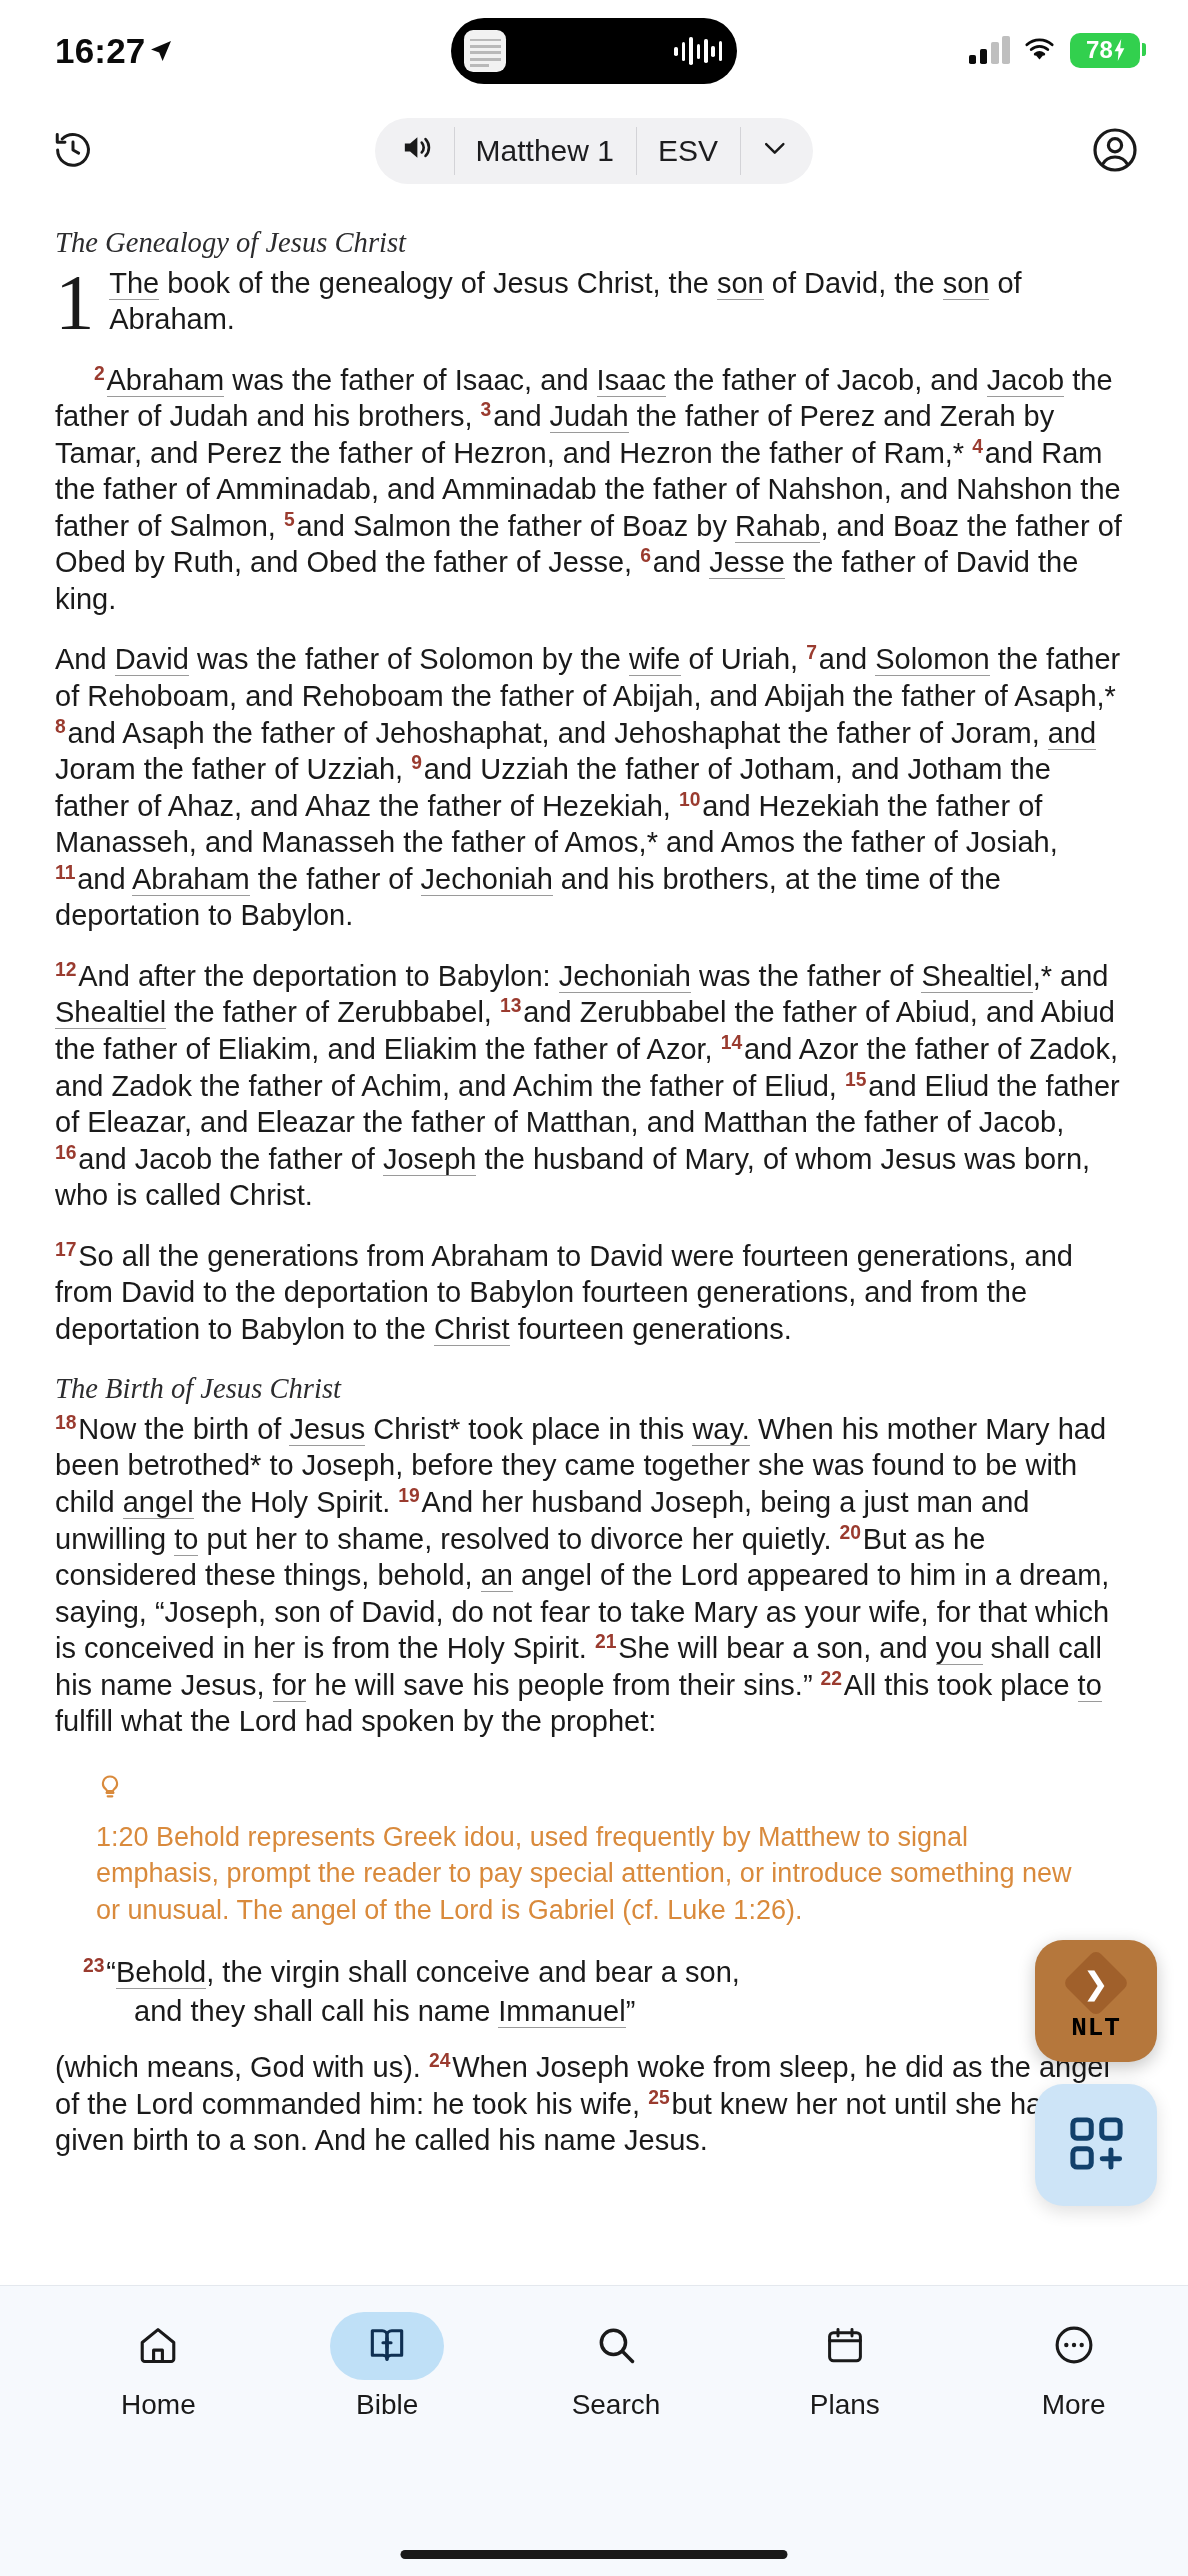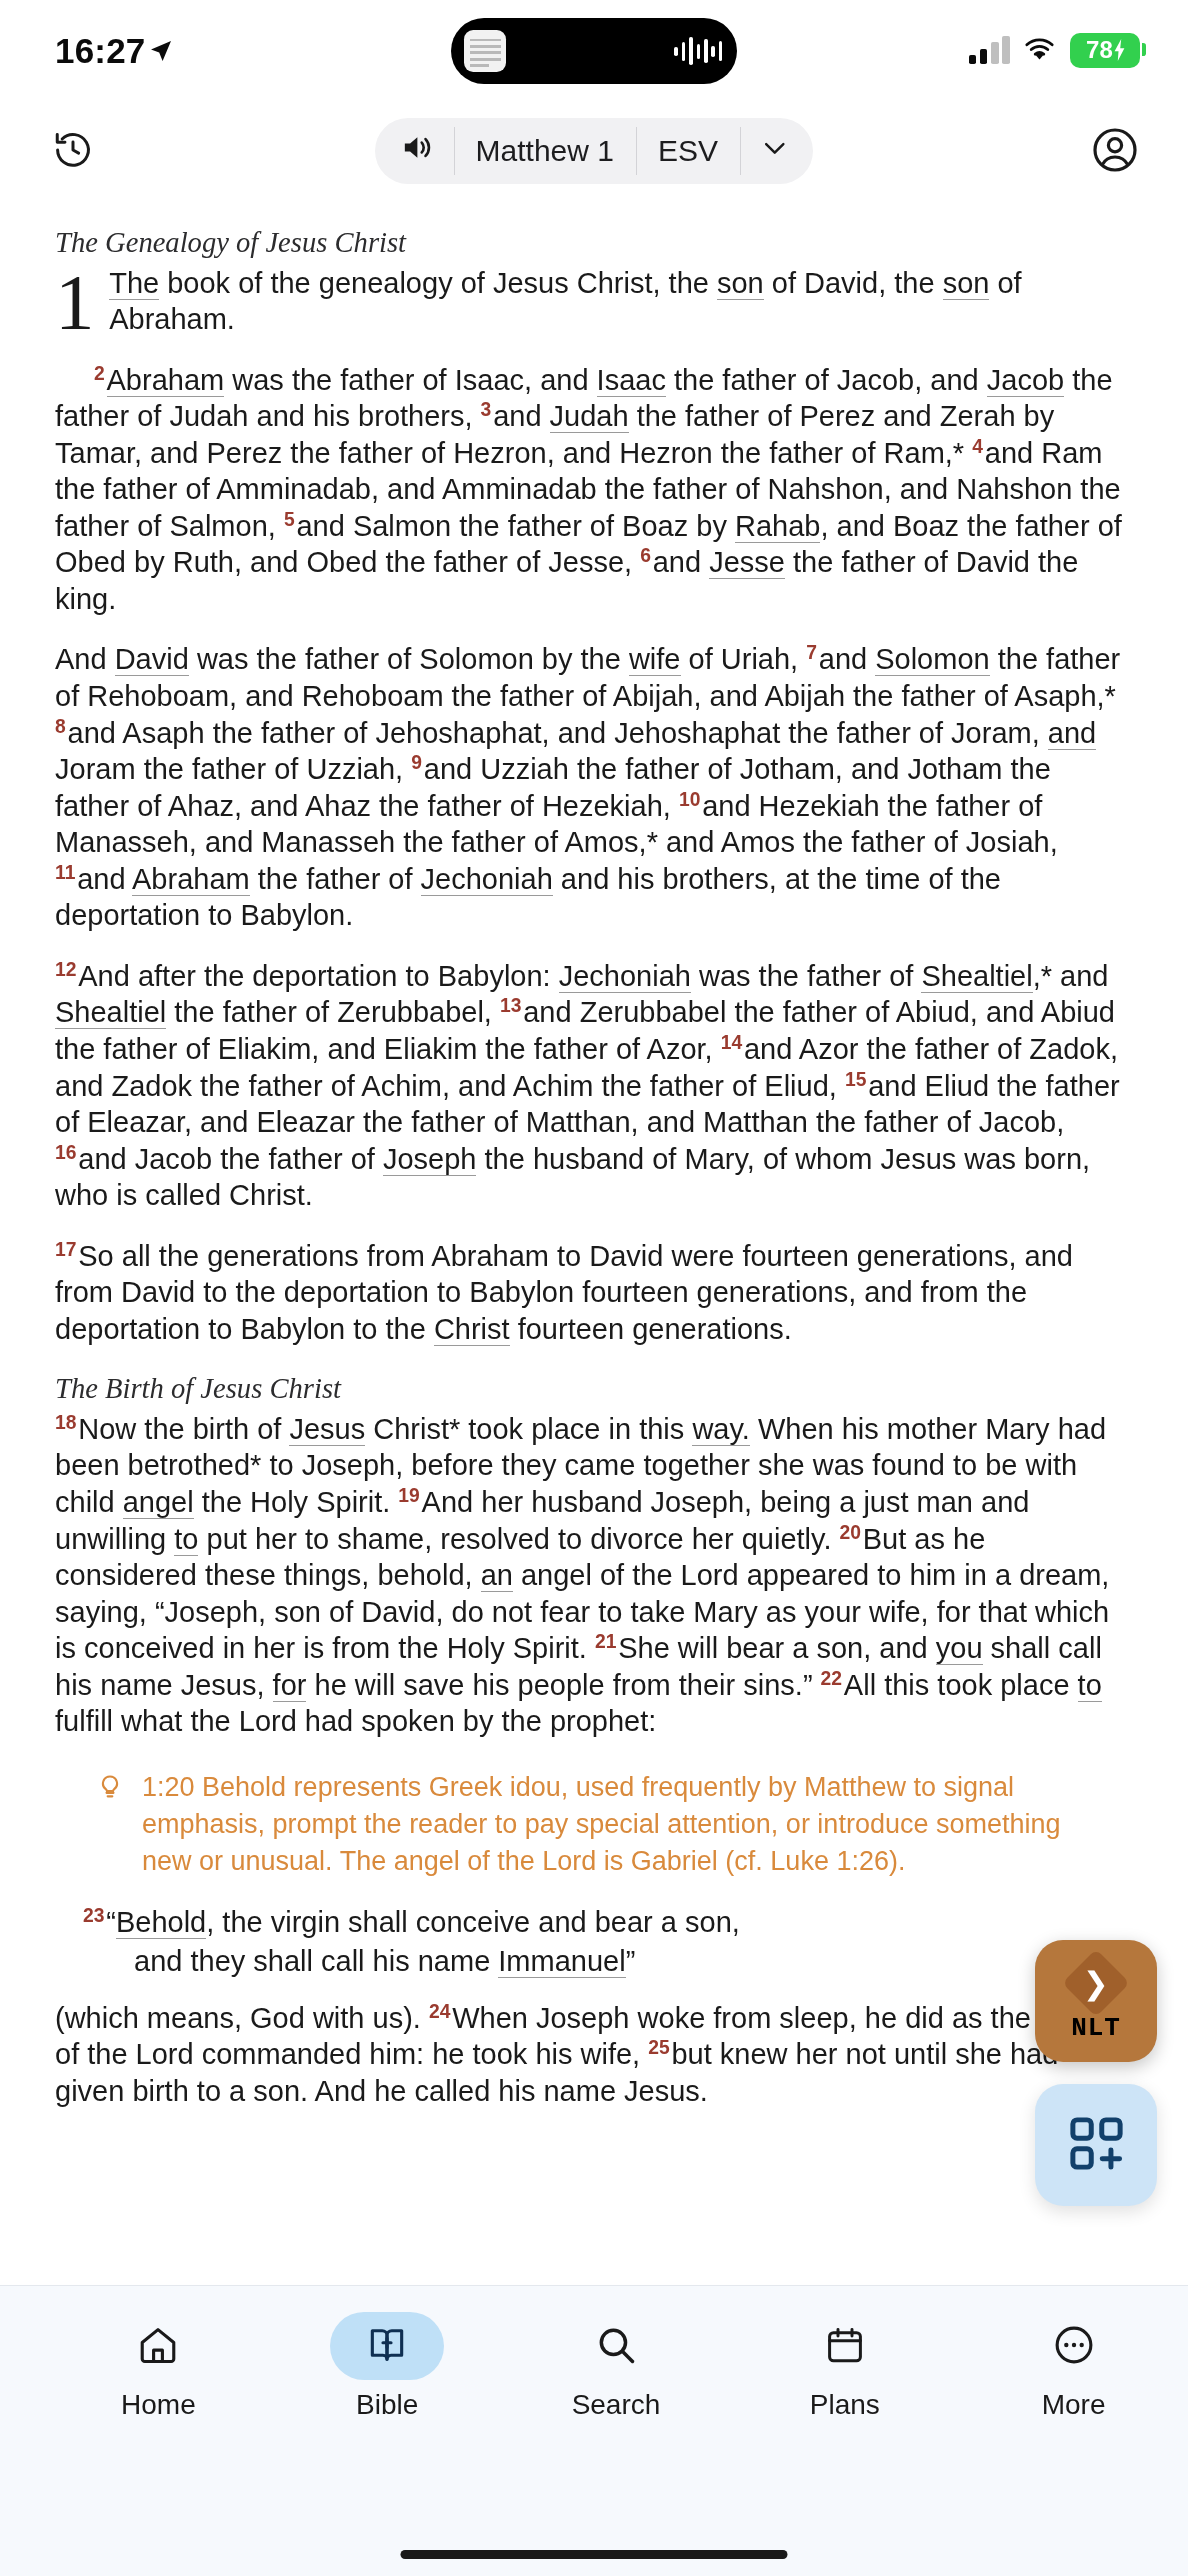--- a/index.html
+++ b/index.html
@@ -181,26 +181,27 @@
     font-size: 79px;
     line-height: 0.82;
     padding: 5.5px 14.7px 0 0;
     color: #1a1a1a;
   }
   .u { border-bottom: 0.9px solid #9a9a9a; }
 
   
   .note {
     display: flex;
-    gap: 18px;
+    gap: 8px;
     margin: 29.5px 0 24px 41px;
     color: #d98a3c;
     font-size: 27px;
     line-height: 1.36;
     padding-right: 37px;
+    flex-direction: column;
   }
   .note-bulb { flex: 0 0 28px; padding-top: 3.7px; }
 
   .poetry {
     margin: 0 0 18.4px 0;
     font-size: 29px;
     line-height: 1.34;
     color: #1a1a1a;
   }
   .poetry .l1 { padding-left: 50px; text-indent: -22px; }

